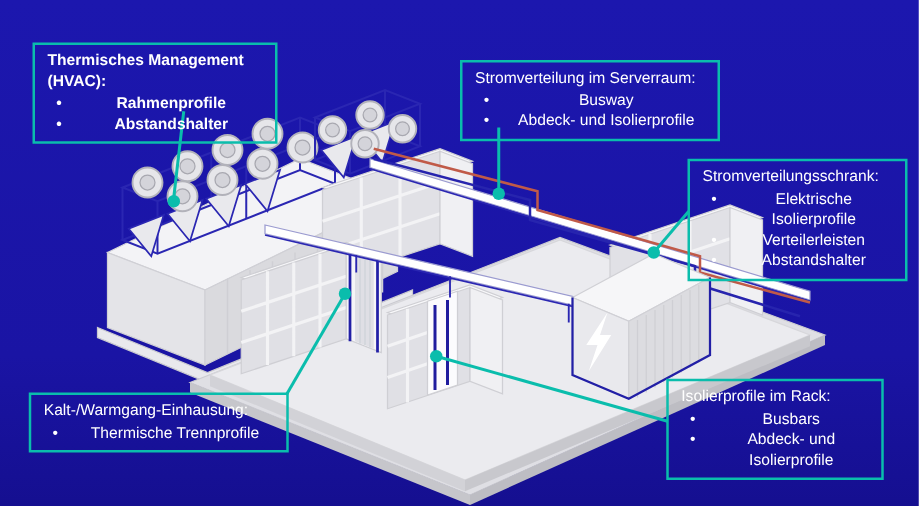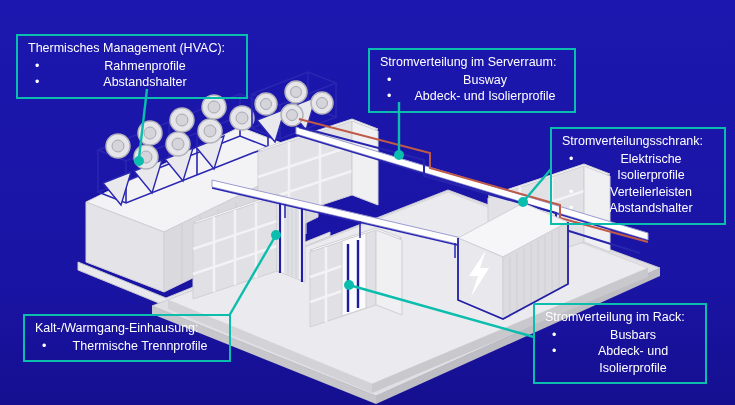--- a/index.html
+++ b/index.html
@@ -7,21 +7,21 @@
        font-family:"Liberation Sans","DejaVu Sans",sans-serif;}
   .stage{position:relative;width:735px;height:405px;
          background:linear-gradient(180deg,#1c17ae 0%,#1a14a4 70%,#150f90 100%);}
   svg.scene{position:absolute;left:0;top:0;width:735px;height:405px;}
   .callout{position:absolute;box-sizing:border-box;border:2.5px solid #0abdac;
            padding:4px 10px 6px 10px;color:#ffffff;background:transparent;z-index:5;}
   .callout .title{font-size:12.5px;line-height:16.5px;display:block;}
   .callout ul{margin:1px 0 0 0;padding:0;list-style:none;text-align:center;}
   .callout li{font-size:12.5px;line-height:16.5px;position:relative;padding-left:26px;}
   .callout li:before{content:"\2022";position:absolute;left:7px;top:0;color:#ffffff;}
-  #c1{left:16px;top:34px;width:232px;}
+  #c1{left:26px;top:34px;width:196px;font-weight:bold;}
   #c2{left:368px;top:48px;width:208px;}
   #c3{left:550px;top:127px;width:176px;}
   #c4{left:23px;top:314px;width:208px;}
   #c5{left:533px;top:303px;width:174px;}
 </style>
 </head>
 <body>
 
 <div class="stage">
 
@@ -210,20 +210,20 @@
   </div>
 
   <div class="callout" id="c4">
     <span class="title">Kalt-/Warmgang-Einhausung:</span>
     <ul>
       <li>Thermische Trennprofile</li>
     </ul>
   </div>
 
   <div class="callout" id="c5">
-    <span class="title">Stromverteilung im Rack:</span>
+    <span class="title">Isolierprofile im Rack:</span>
     <ul>
       <li>Busbars</li>
       <li>Abdeck- und Isolierprofile</li>
     </ul>
   </div>
 
 </div>
 
 </body></html>

